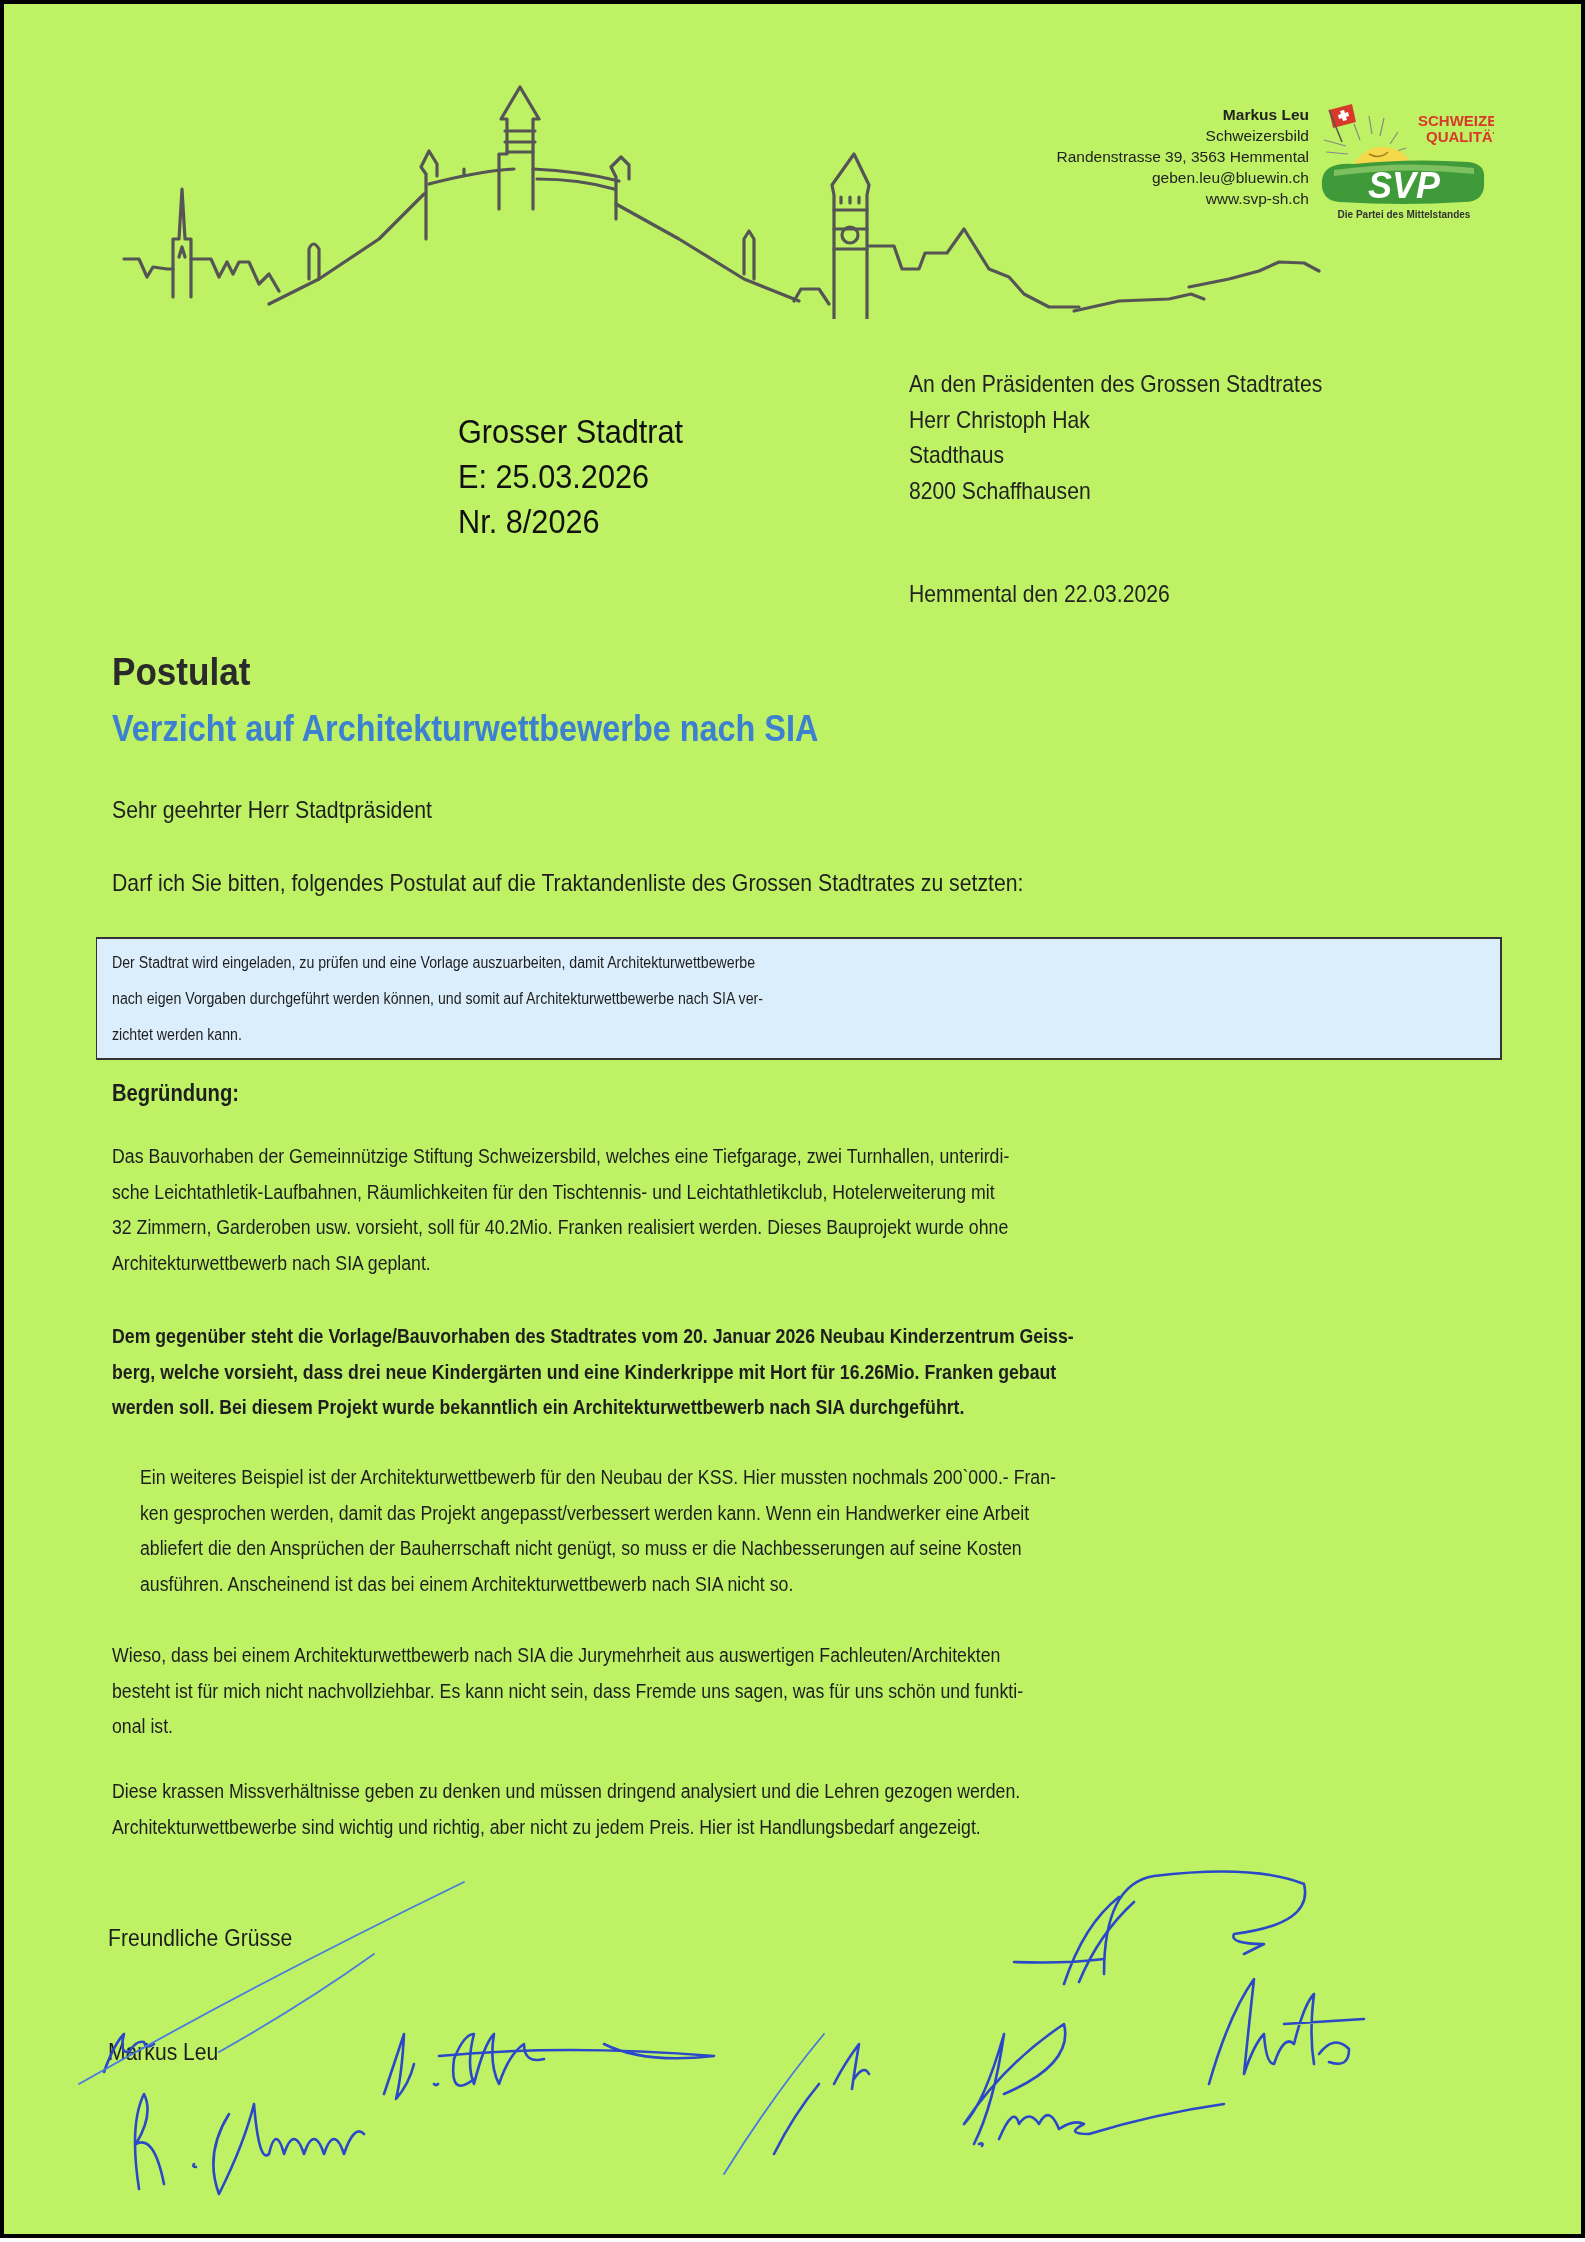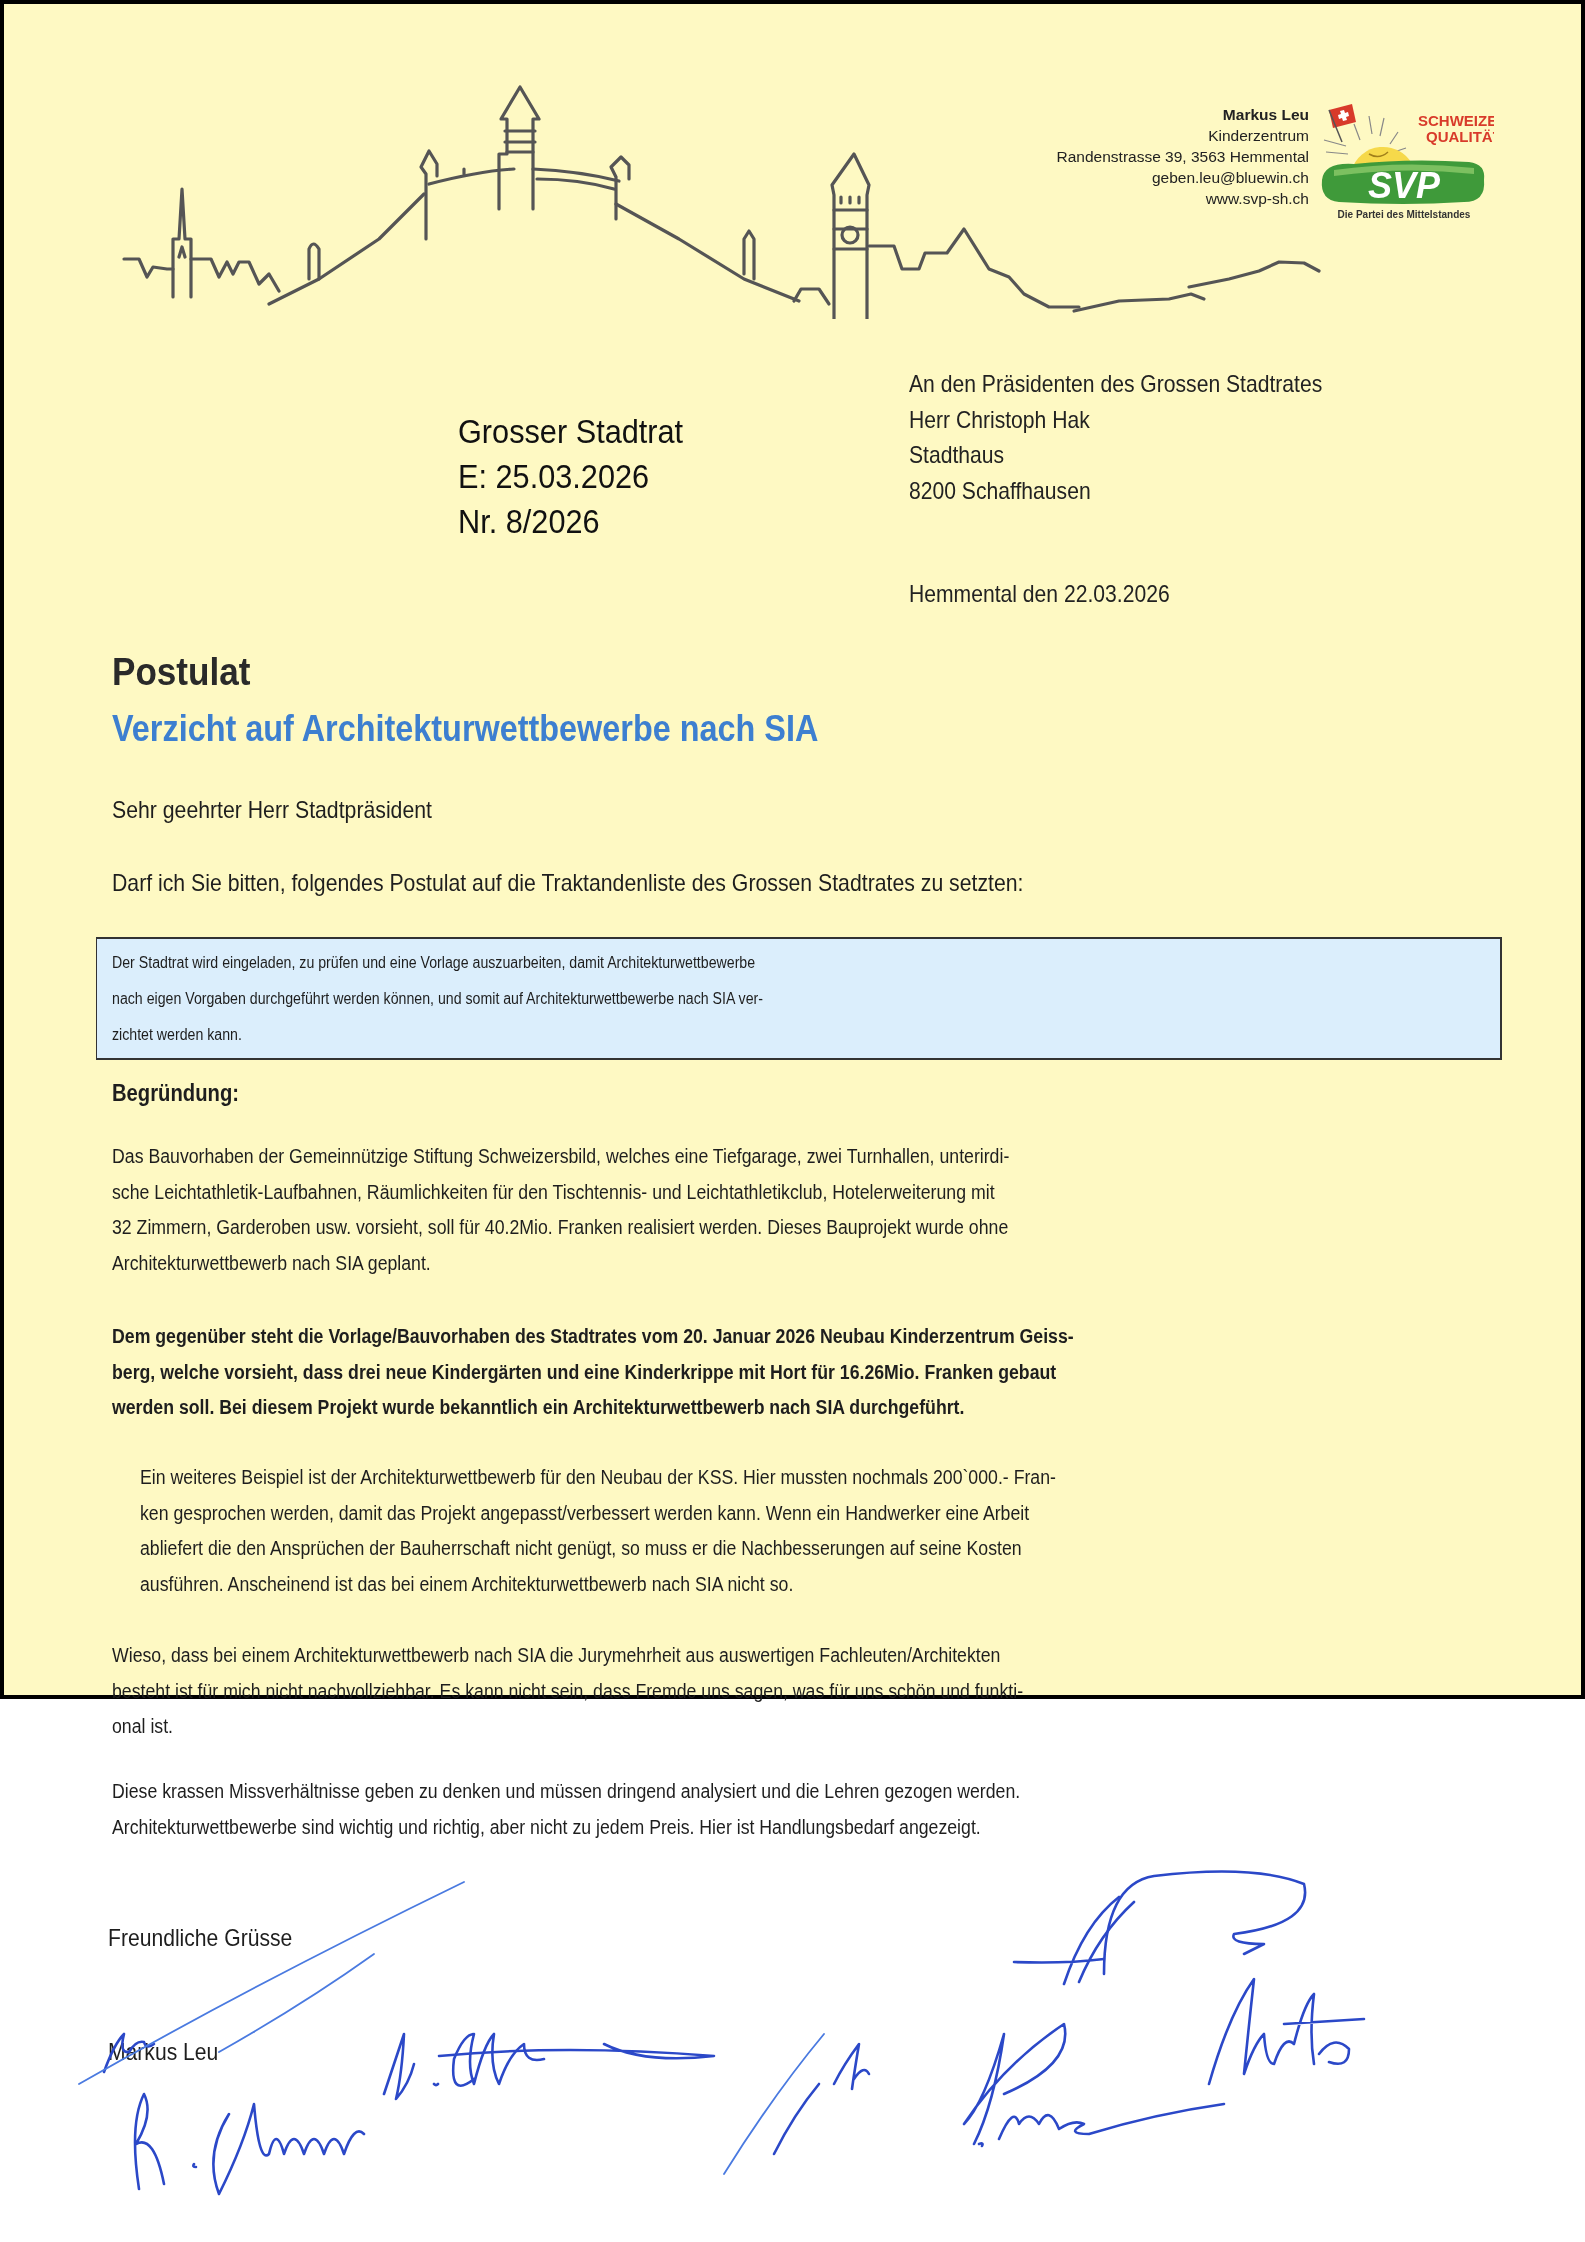--- a/index.html
+++ b/index.html
@@ -1,19 +1,19 @@
 <!DOCTYPE html>
 <html><head>
   <meta charset="utf-8">
   <style>
     html, body { margin: 0; padding: 0; background: #ffffff; }
     body { width: 1585px; height: 2242px; position: relative; overflow: hidden; }
     .page {
-      position: absolute; left: 0; top: 0; width: 1585px; height: 1699px;
-      box-sizing: border-box; border: 4px solid #000; background: #fef9c3;
+      position: absolute; left: 0; top: 0; width: 1585px; height: 2238px;
+      box-sizing: border-box; border: 4px solid #000; background: #bef264;
       font-family: "Liberation Sans", sans-serif; color: #1e1e1e;
     }
     .skyline { position: absolute; left: 115px; top: 75px; width: 1365px; height: 240px; }
     .sender {
       position: absolute; right: 272px; top: 100px; text-align: right;
       font-family: "Liberation Sans", sans-serif; font-size: 15.5px; line-height: 21px; color: #222;
     }
     .sender .name { font-weight: bold; }
     .logo { position: absolute; left: 1310px; top: 98px; width: 180px; height: 120px; }
     .stamp {
@@ -91,21 +91,21 @@
       <circle cx="731" cy="156" r="8"></circle>
 
       <path d="M750 167 L775 167 L783 190 L800 190 L806 174 L828 174 L845 150 L870 190 L890 198 L905 215 L930 228 L960 228"></path>
       <path d="M955 232 L1000 222 L1050 220 L1072 215 L1085 220"></path>
       <path d="M1070 208 L1110 200 L1140 192 L1160 183 L1185 184 L1200 192"></path>
     </g>
   </svg>
 
   <div class="sender">
     <div class="name">Markus Leu</div>
-    <div>Kinderzentrum</div>
+    <div>Schweizersbild</div>
     <div>Randenstrasse 39, 3563 Hemmental</div>
     <div>geben.leu@bluewin.ch</div>
     <div>www.svp-sh.ch</div>
   </div>
 
   <svg class="logo" viewBox="0 0 180 120">
     <g>
       <path d="M15 8 L38 2 L42 20 L19 26 Z" fill="#d83a2a"></path>
       <path d="M26 9 L30 8 L31 11 L34 10 L35 14 L32 15 L33 18 L29 19 L28 16 L25 17 L24 13 L27 12 Z" fill="#fff"></path>
       <path d="M15 8 L28 40" stroke="#555" stroke-width="1.5"></path>

